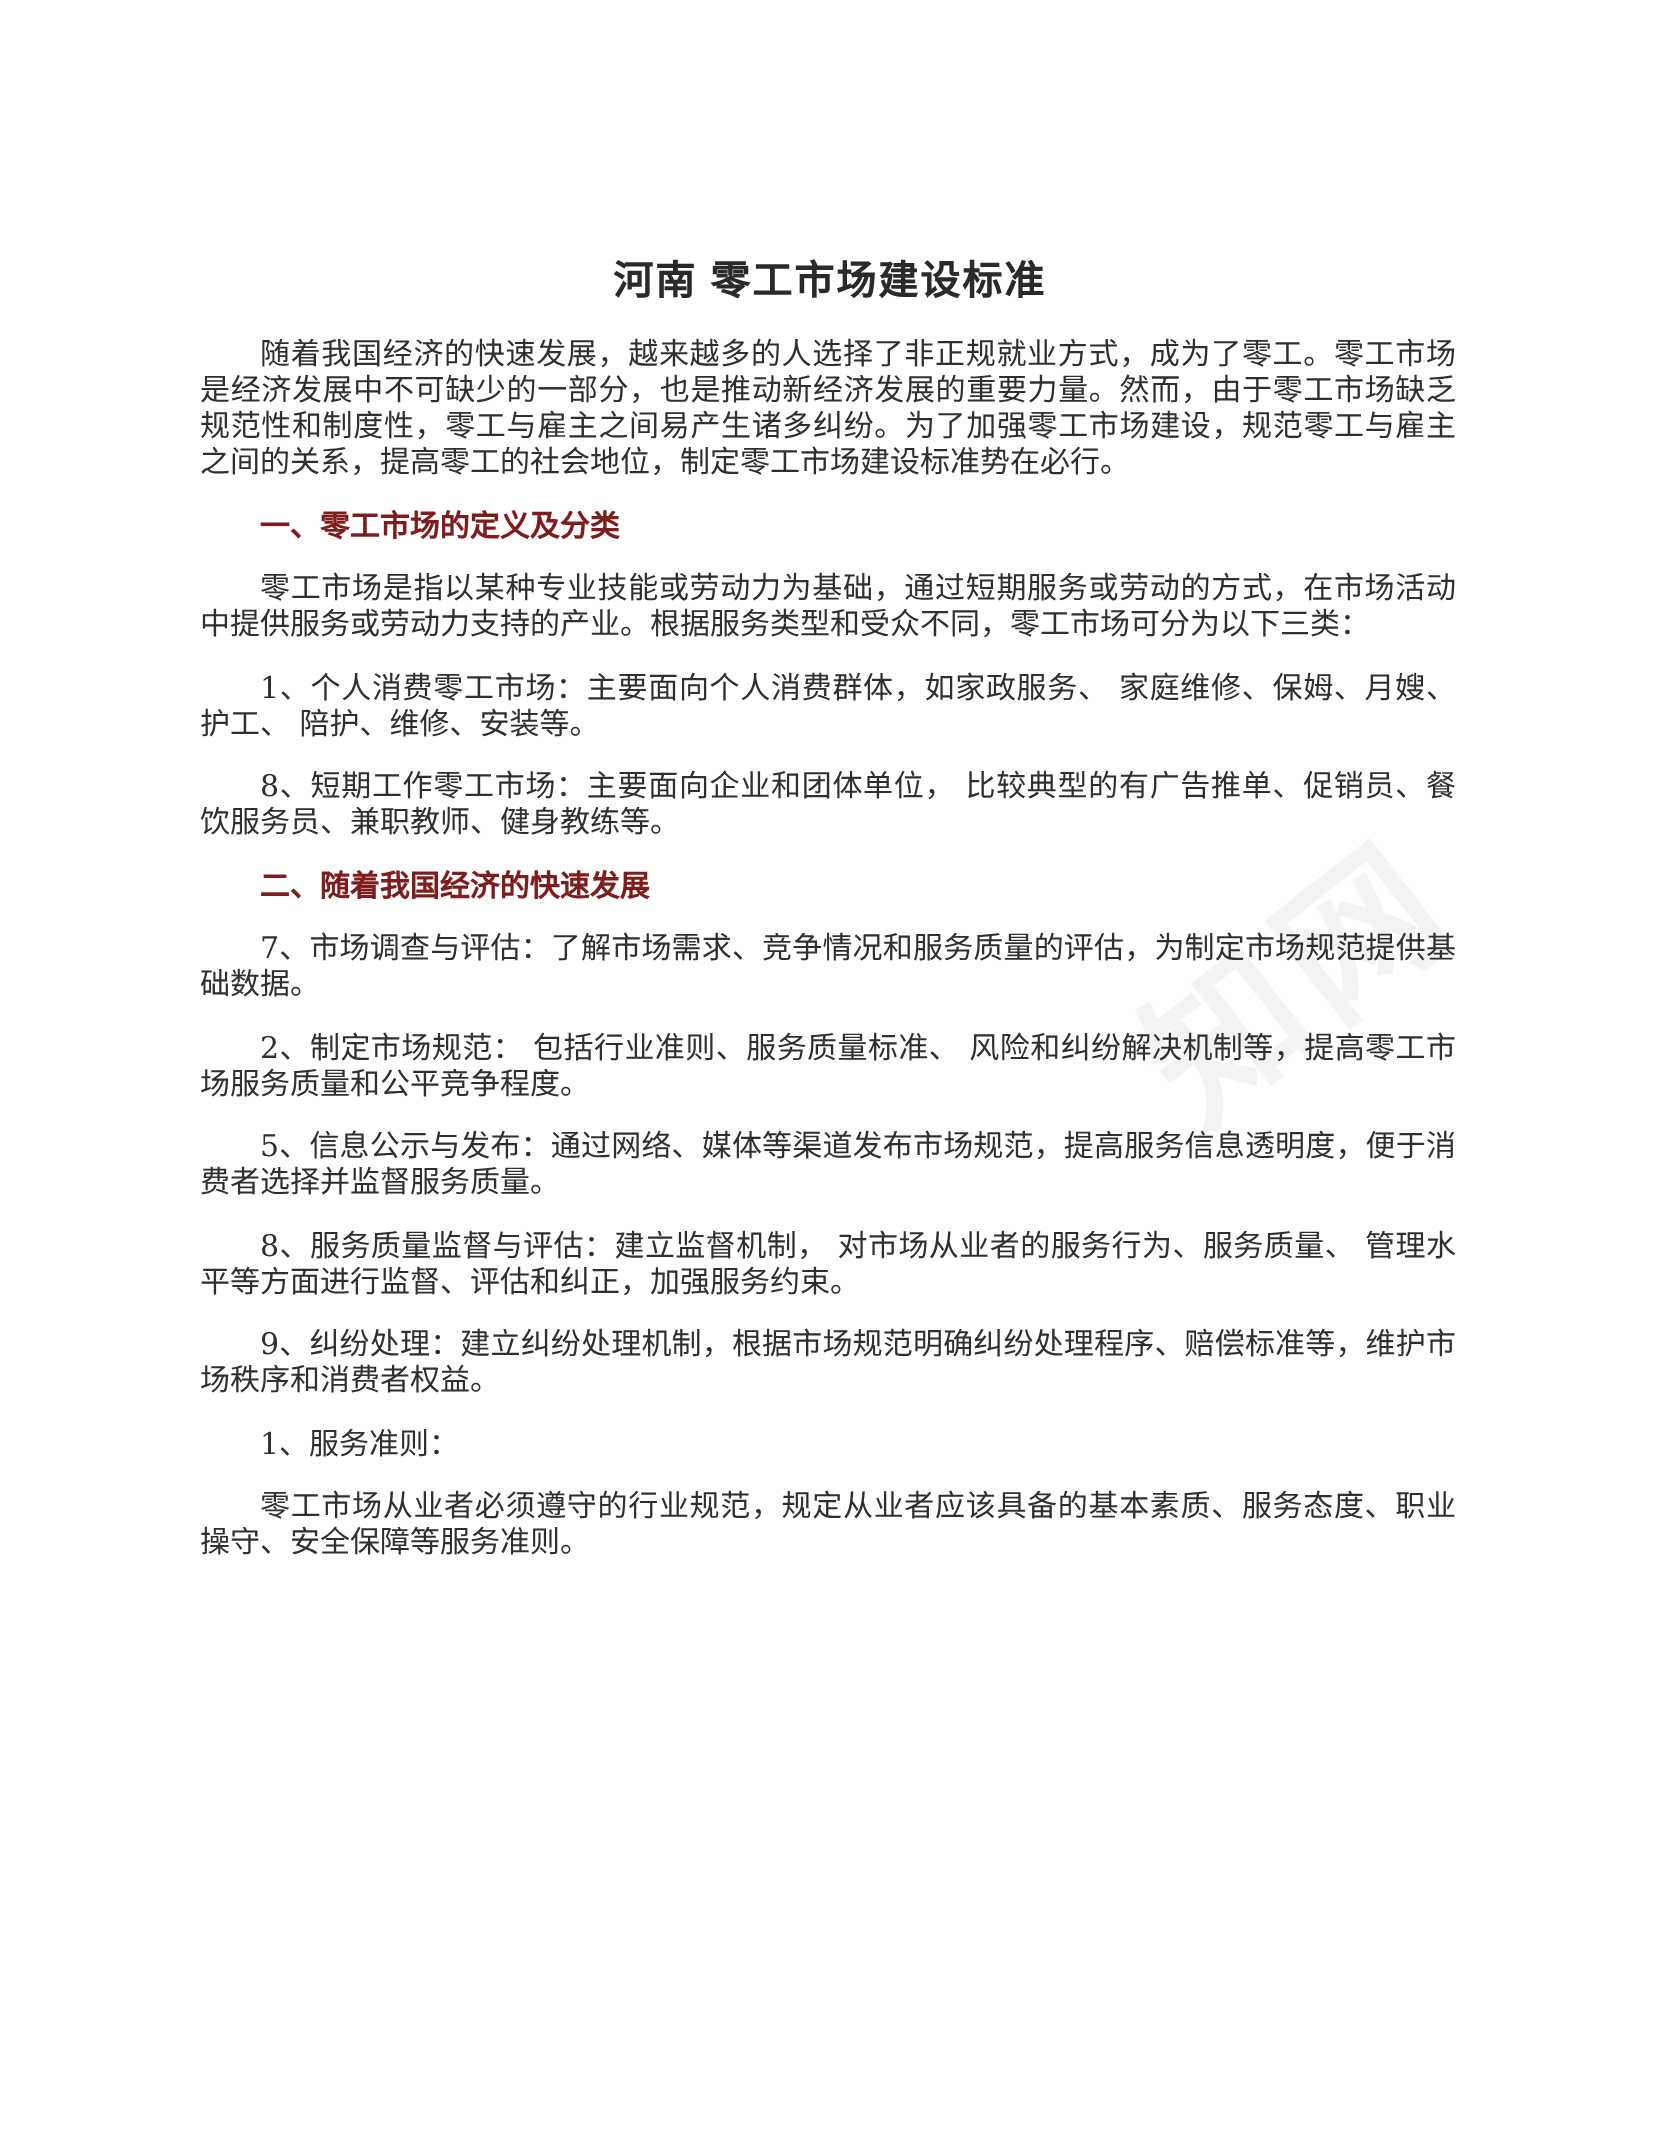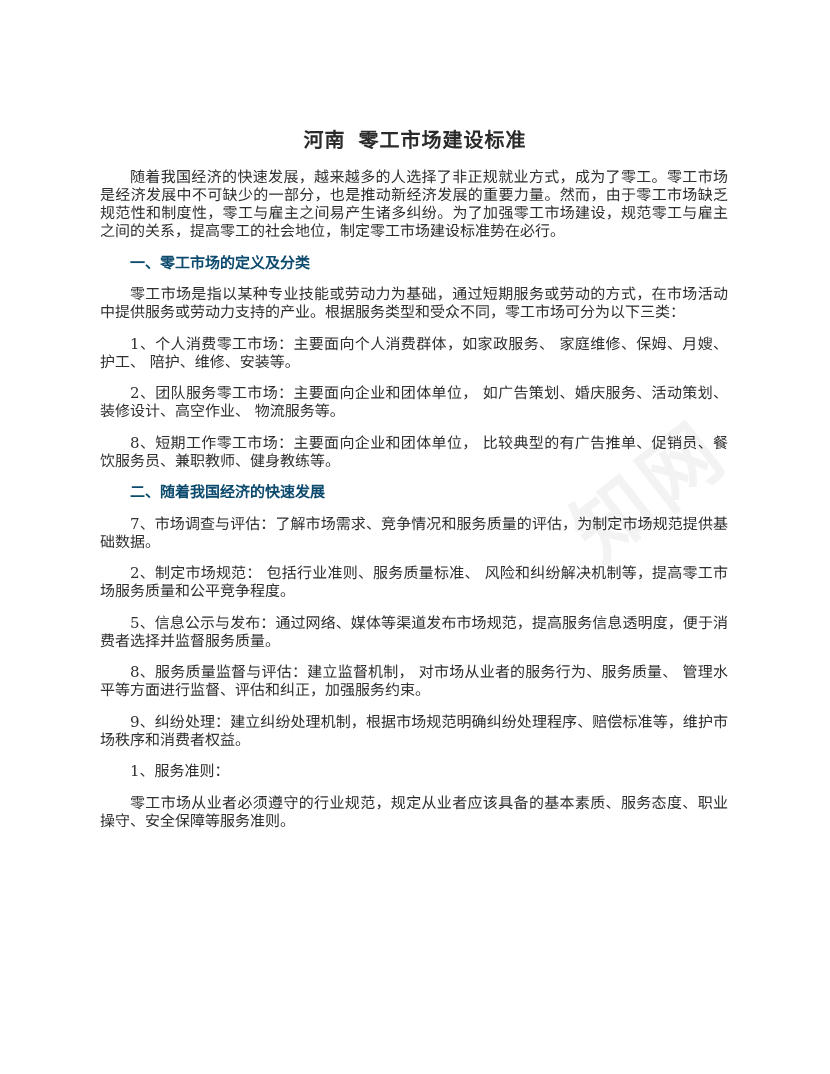--- a/index.html
+++ b/index.html
@@ -55,21 +55,21 @@
   }
 
   .doc-title {
     margin: 0;
     padding: 0;
     position: absolute;
     top: 124px;
     left: 0;
     width: 830px;
     text-align: center;
-    font-family: Liberation Mono, monospace;
+    font-family: Liberation Sans, sans-serif;
     font-size: 20px;
     font-weight: 700;
     color: #2a2a2a;
     letter-spacing: 1px;
   }
 
   .body-text {
     position: absolute;
     top: 168px;
     left: 100px;
@@ -84,42 +84,41 @@
     color: #2f2f2f;
     text-align: justify;
     text-justify: inter-ideograph;
     text-indent: 2em;
     font-weight: 500;
     word-break: break-all;
   }
 
   p.para.heading {
     font-weight: 700;
-    color: #0c4a6e;
+    color: #7f1d1d;
   }
 </style>
 </head>
 <body>
 
 <div class="page">
 
   <div class="watermark-layer">
     <div class="watermark">知网</div>
   </div>
 
   <div class="content">
 
     <h1 class="doc-title">河南 零工市场建设标准</h1>
 
     <div class="body-text">
         <p class="para">随着我国经济的快速发展，越来越多的人选择了非正规就业方式，成为了零工。零工市场是经济发展中不可缺少的一部分，也是推动新经济发展的重要力量。然而，由于零工市场缺乏规范性和制度性，零工与雇主之间易产生诸多纠纷。为了加强零工市场建设，规范零工与雇主之间的关系，提高零工的社会地位，制定零工市场建设标准势在必行。</p>
         <p class="para heading">一、零工市场的定义及分类</p>
         <p class="para">零工市场是指以某种专业技能或劳动力为基础，通过短期服务或劳动的方式，在市场活动中提供服务或劳动力支持的产业。根据服务类型和受众不同，零工市场可分为以下三类：</p>
         <p class="para">1、个人消费零工市场：主要面向个人消费群体，如家政服务、 家庭维修、保姆、月嫂、护工、 陪护、维修、安装等。</p>
-        <p class="para">2、团队服务零工市场：主要面向企业和团体单位， 如广告策划、婚庆服务、活动策划、装修设计、高空作业、 物流服务等。</p>
         <p class="para">8、短期工作零工市场：主要面向企业和团体单位， 比较典型的有广告推单、促销员、餐饮服务员、兼职教师、健身教练等。</p>
         <p class="para heading">二、随着我国经济的快速发展</p>
         <p class="para">7、市场调查与评估：了解市场需求、竞争情况和服务质量的评估，为制定市场规范提供基础数据。</p>
         <p class="para">2、制定市场规范： 包括行业准则、服务质量标准、 风险和纠纷解决机制等，提高零工市场服务质量和公平竞争程度。</p>
         <p class="para">5、信息公示与发布：通过网络、媒体等渠道发布市场规范，提高服务信息透明度，便于消费者选择并监督服务质量。</p>
         <p class="para">8、服务质量监督与评估：建立监督机制， 对市场从业者的服务行为、服务质量、 管理水平等方面进行监督、评估和纠正，加强服务约束。</p>
         <p class="para">9、纠纷处理：建立纠纷处理机制，根据市场规范明确纠纷处理程序、赔偿标准等，维护市场秩序和消费者权益。</p>
         <p class="para">1、服务准则：</p>
         <p class="para">零工市场从业者必须遵守的行业规范，规定从业者应该具备的基本素质、服务态度、职业操守、安全保障等服务准则。</p>
       </div>

